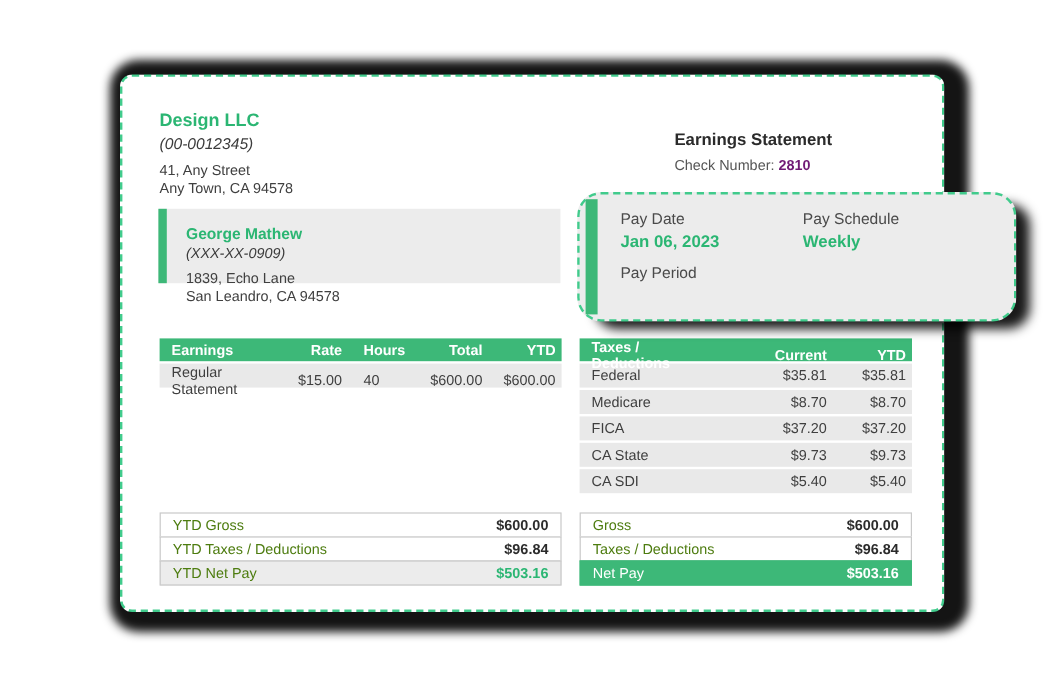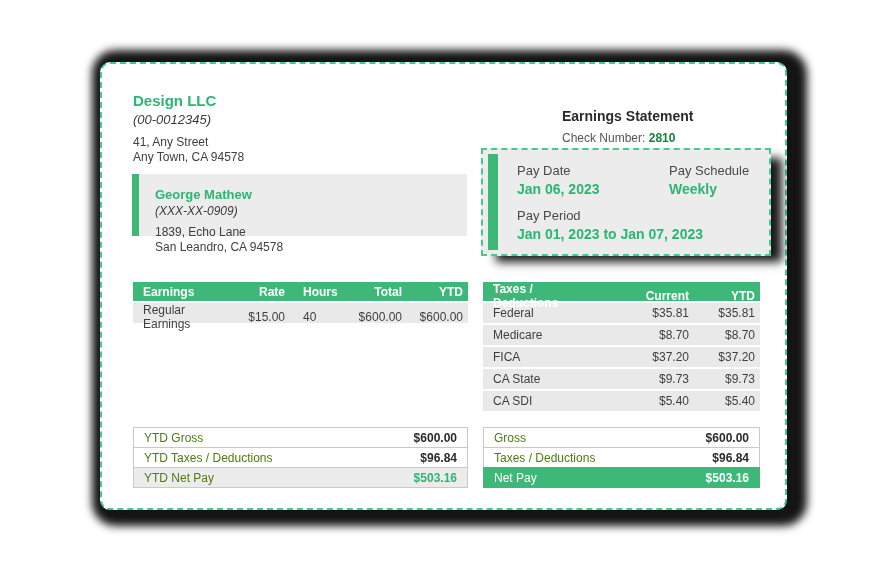--- a/index.html
+++ b/index.html
@@ -16,33 +16,33 @@
   }
   
   .company{position:absolute;left:31px;top:28px;}
   .company-name{font-size:15px;font-weight:bold;color:#2bb673;margin-bottom:3px;}
   .company-ein{font-size:13px;font-style:italic;color:#3c3c3c;margin-bottom:8px;}
   .addr{font-size:12px;color:#404040;line-height:15px;}
   
   .statement{position:absolute;left:460px;top:44px;}
   .statement-title{font-size:14px;font-weight:bold;color:#2b2b2b;margin-bottom:7px;}
   .check-line{font-size:12px;color:#555;}
-  .check-line b{color:#15803d;}
+  .check-line b{color:#701a75;}
   
   .emp-box{
     position:absolute;left:30px;top:110px;width:335px;height:62px;background:#ececec;
   }
   .emp-bar{position:absolute;left:0;top:0;bottom:0;width:7px;background:#3db878;}
   .emp-content{padding:13px 0 0 23px;}
   .emp-name{font-size:13px;font-weight:bold;color:#2bb673;margin-bottom:2px;}
   .emp-ssn{font-size:12px;font-style:italic;color:#3c3c3c;margin-bottom:7px;}
   
   .pay-box{
-    position:absolute;left:481px;top:148px;width:290px;height:108px;
-    background:#ececec;border:2px dashed #41cb8c;border-radius:0;
+    position:absolute;left:481px;top:160px;width:366px;height:108px;
+    background:#ececec;border:2px dashed #41cb8c;border-radius:20px;
     box-shadow:13px 8px 9px -2px rgba(0,0,0,0.9);
     box-sizing:border-box;z-index:5;
   }
   .pay-bar{position:absolute;left:5px;top:4px;bottom:4px;width:10px;background:#3db878;}
   .pay-item{position:absolute;}
   .pay-label{font-size:13px;color:#4a4a4a;margin-bottom:3px;}
   .pay-value{font-size:14px;font-weight:bold;color:#2bb673;}
   
   .tbl{position:absolute;}
   .tbl-earnings{left:31px;top:218px;width:335px;}
@@ -106,21 +106,21 @@
 
     <div class="tbl tbl-earnings">
       <div class="thead">
         <div class="c-l">Earnings</div>
         <div class="c-r">Rate</div>
         <div class="c-hours">Hours</div>
         <div class="c-r">Total</div>
         <div class="c-r">YTD</div>
       </div>
       <div class="trow">
-        <div class="c-l">Regular Earnings</div>
+        <div class="c-l">Regular Statement</div>
         <div class="c-r">$15.00</div>
         <div class="c-hours">40</div>
         <div class="c-r">$600.00</div>
         <div class="c-r">$600.00</div>
       </div>
     </div>
 
     <div class="tbl tbl-deductions">
       <div class="thead">
         <div class="c-l">Taxes / Deductions</div>
@@ -191,17 +191,16 @@
     <div class="pay-item" style="left:34px;top:13px;">
       <div class="pay-label">Pay Date</div>
       <div class="pay-value">Jan 06, 2023</div>
     </div>
     <div class="pay-item" style="left:186px;top:13px;">
       <div class="pay-label">Pay Schedule</div>
       <div class="pay-value">Weekly</div>
     </div>
     <div class="pay-item" style="left:34px;top:58px;">
       <div class="pay-label">Pay Period</div>
-      <div class="pay-value">Jan 01, 2023 to Jan 07, 2023</div>
     </div>
   </div>
 
 </div>
 
 </body></html>

